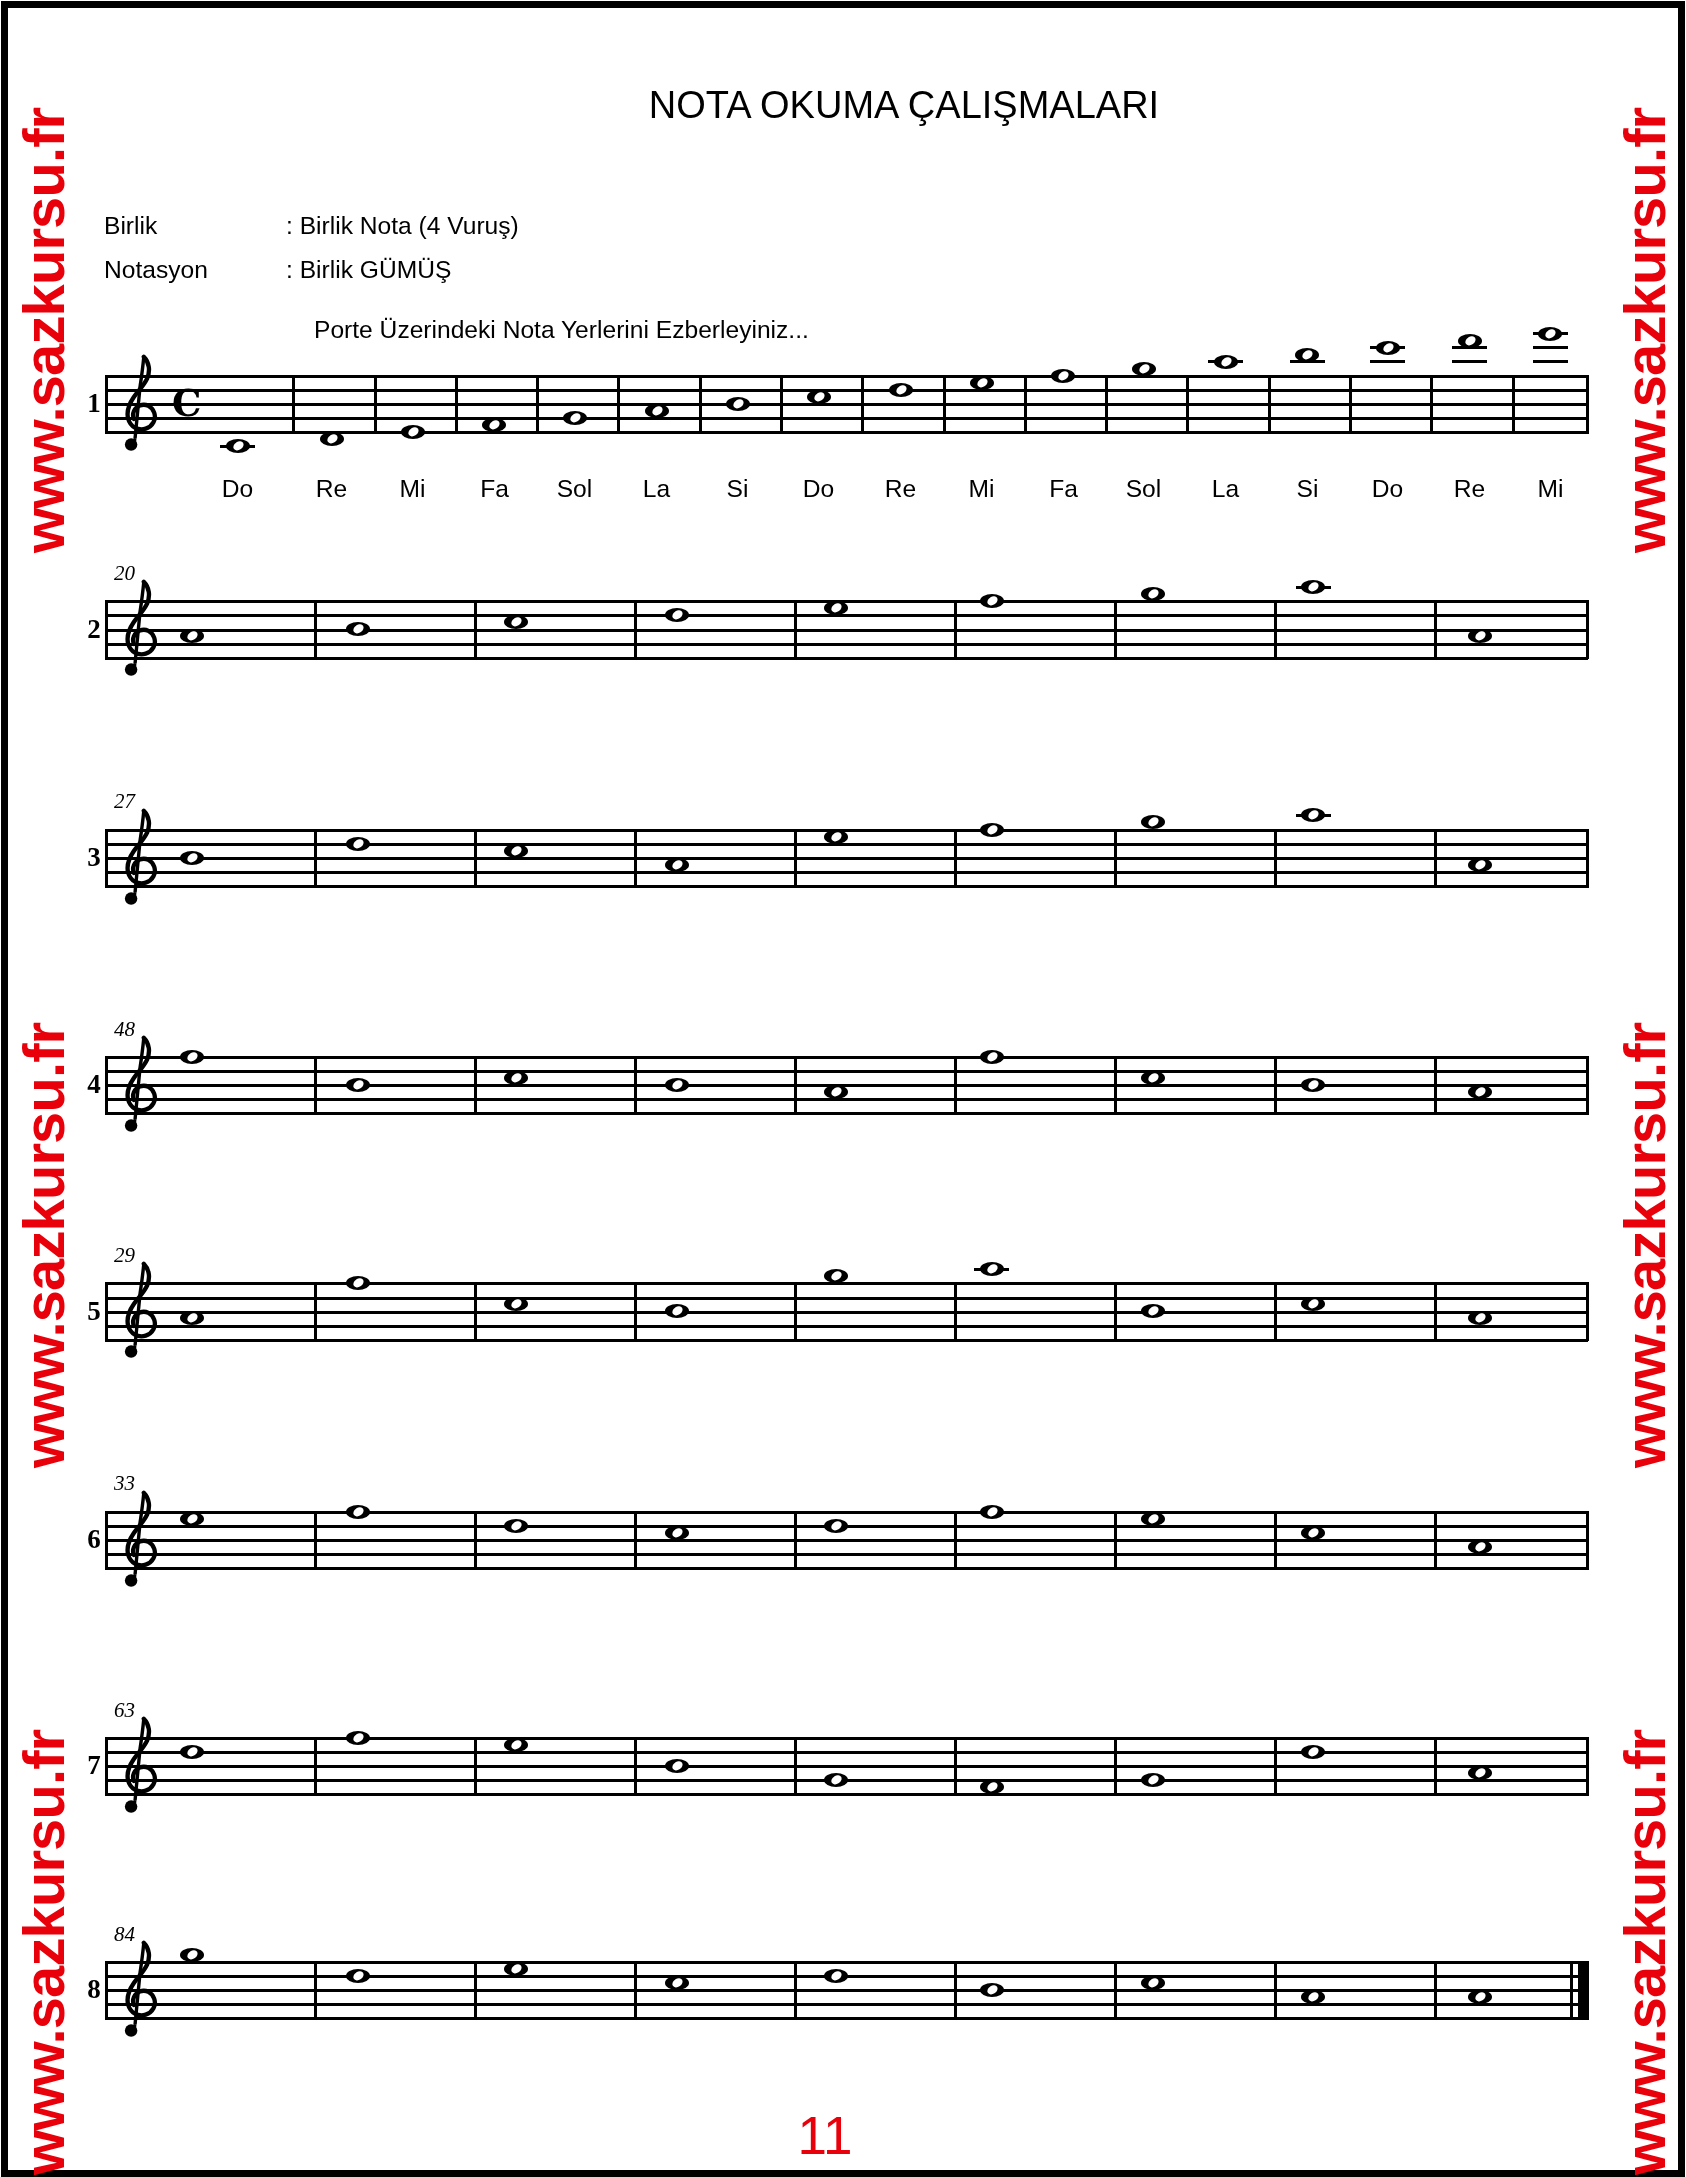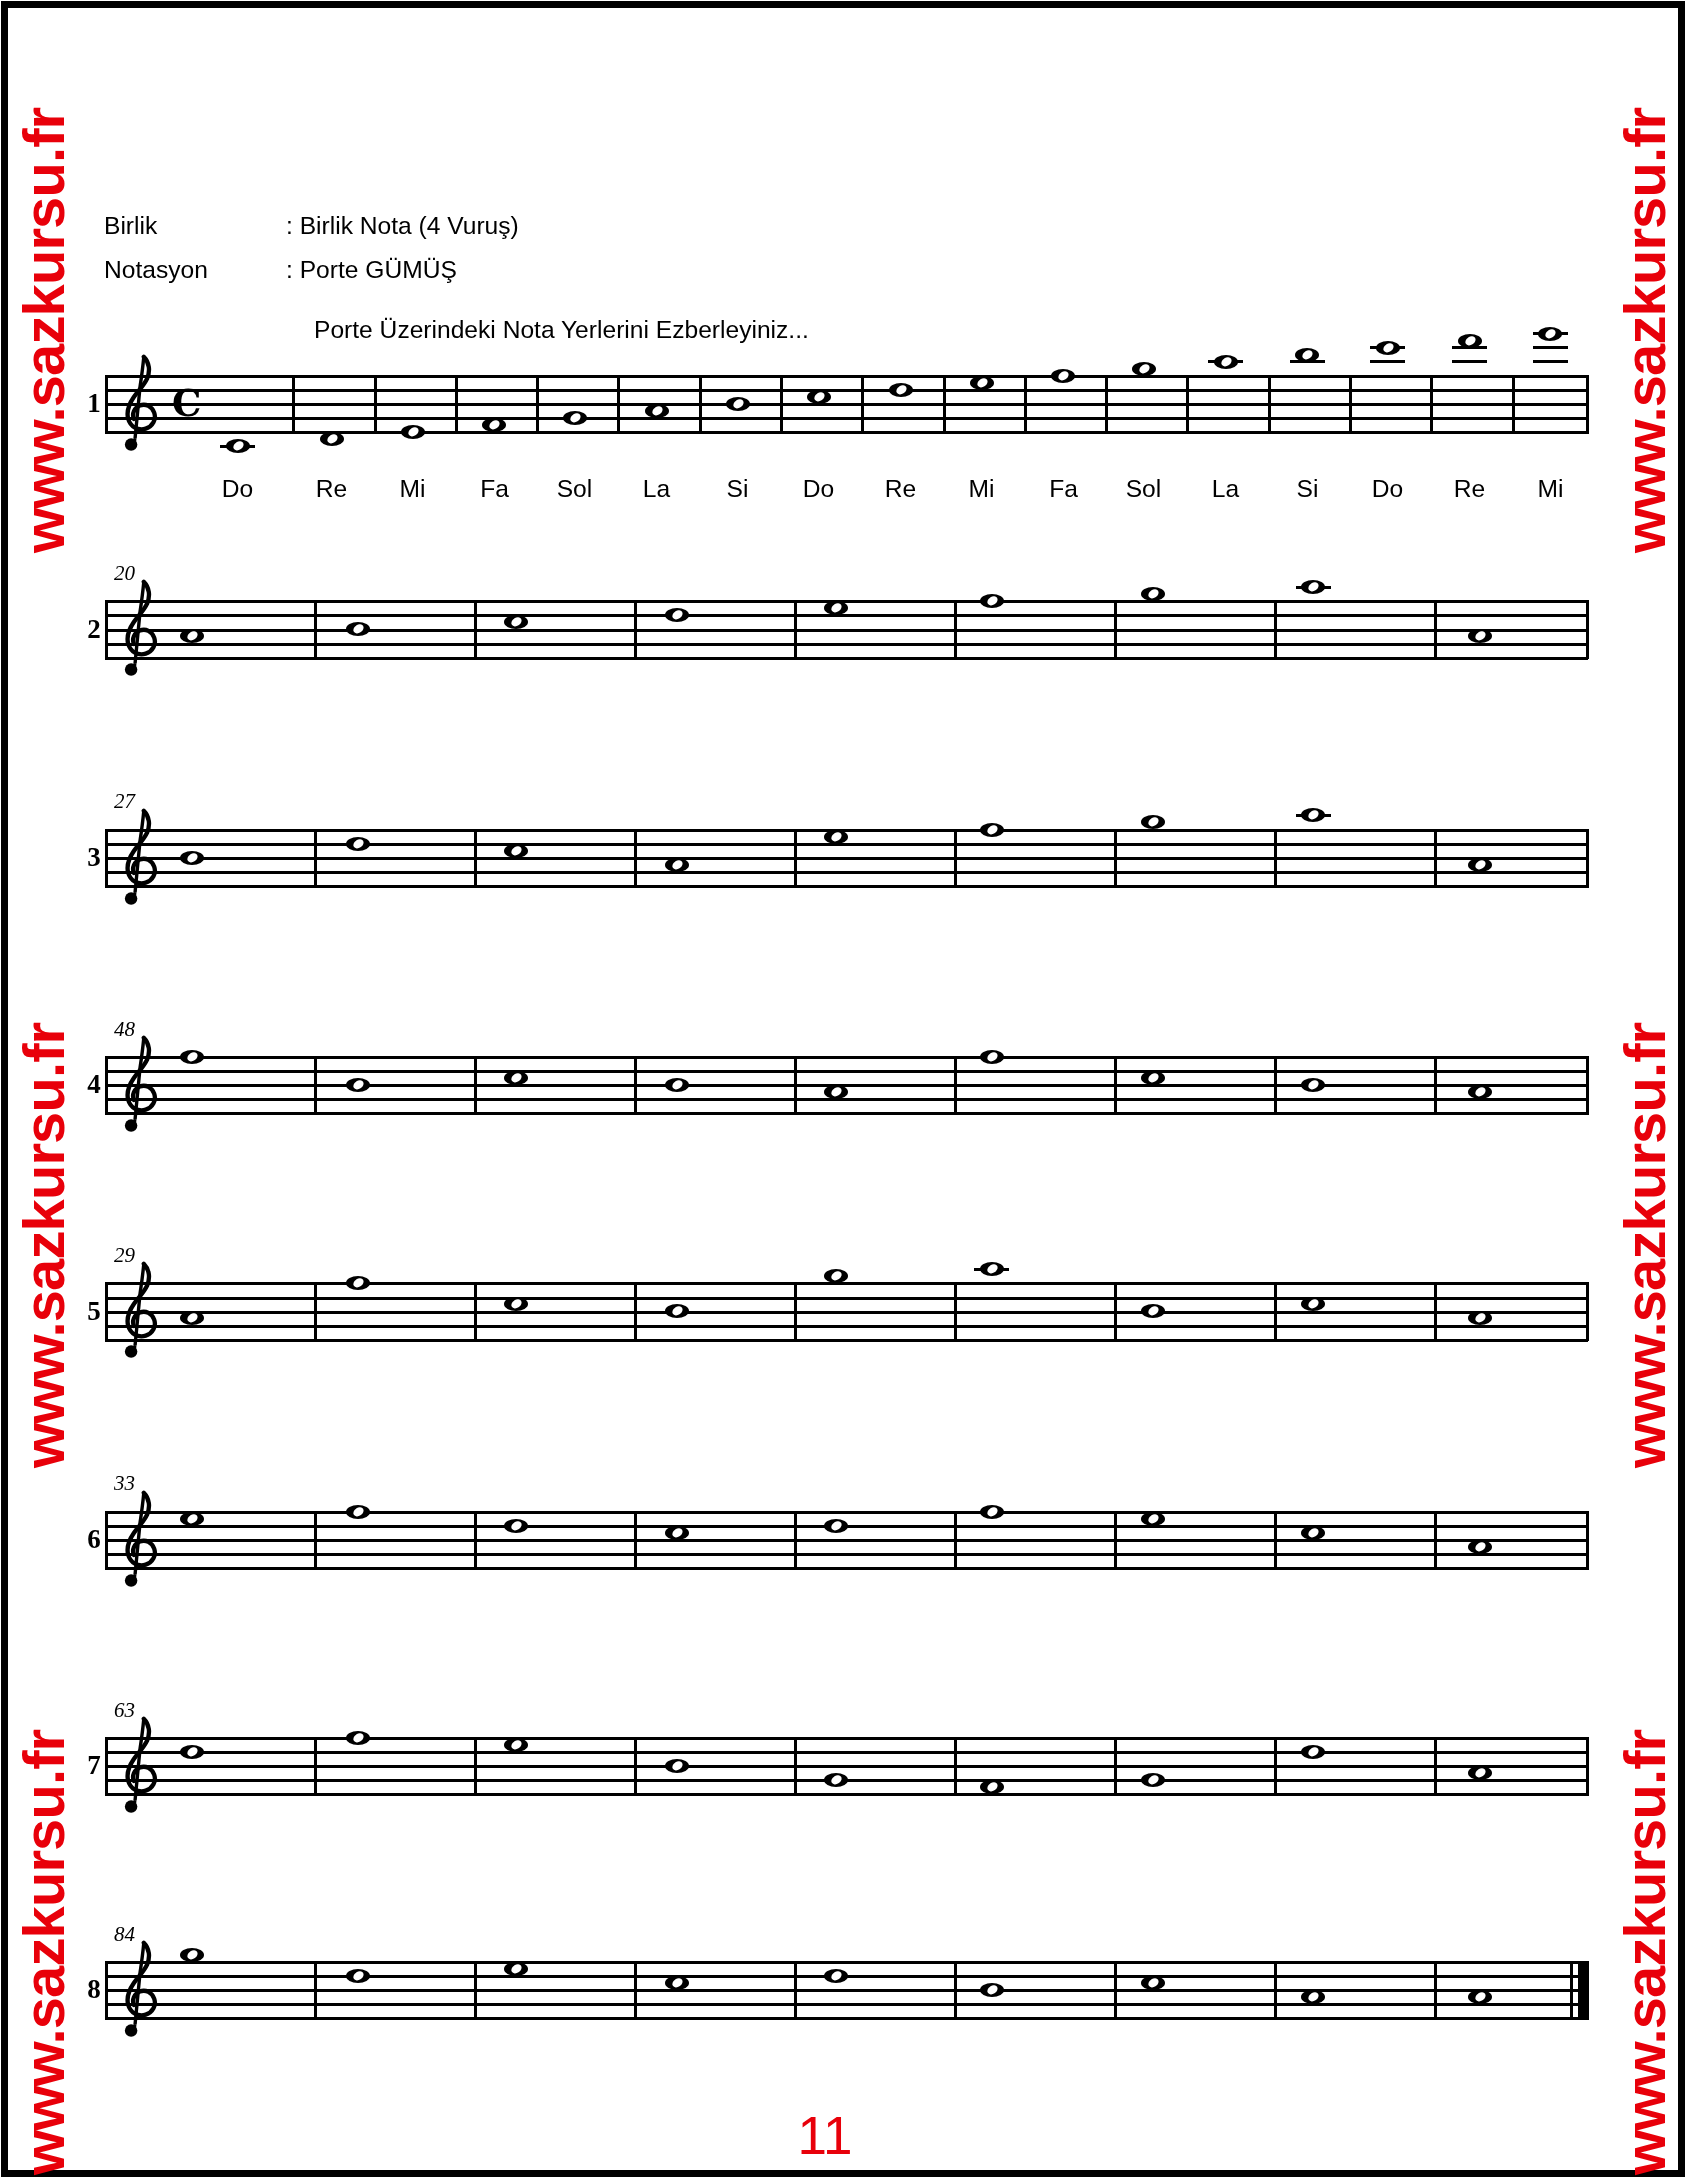--- a/index.html
+++ b/index.html
@@ -49,24 +49,25 @@
 <div id="page">
   <div class="frame"></div>
 
   <div class="wm" style="left:12.3px;top:553px;">www.sazkursu.fr</div>
   <div class="wm" style="left:12.3px;top:1468px;">www.sazkursu.fr</div>
   <div class="wm" style="left:12.3px;top:2175px;">www.sazkursu.fr</div>
   <div class="wm" style="left:1613px;top:553px;">www.sazkursu.fr</div>
   <div class="wm" style="left:1613px;top:1468px;">www.sazkursu.fr</div>
   <div class="wm" style="left:1613px;top:2175px;">www.sazkursu.fr</div>
 
+  <div class="title">NOTA OKUMA ÇALIŞMALARI</div>
   <div class="hdr-label" style="top:212px;">Birlik</div>
   <div class="hdr-value" style="top:212px;">: Birlik Nota (4 Vuruş)</div>
   <div class="hdr-label" style="top:256px;">Notasyon</div>
-  <div class="hdr-value" style="top:256px;">: Porte GÜMÜŞ</div>
+  <div class="hdr-value" style="top:256px;">: Birlik GÜMÜŞ</div>
   <div class="instruction">Porte Üzerindeki Nota Yerlerini Ezberleyiniz...</div>
 
   <div id="score-area">
       <div class="staff-line" style="left: 105px; top: 375px; width: 1483px;"></div>
       <div class="staff-line" style="left: 105px; top: 389px; width: 1483px;"></div>
       <div class="staff-line" style="left: 105px; top: 403px; width: 1483px;"></div>
       <div class="staff-line" style="left: 105px; top: 417px; width: 1483px;"></div>
       <div class="staff-line" style="left: 105px; top: 431px; width: 1483px;"></div>
       <div class="barline" style="top: 375px; height: 59px; left: 105px;"></div>
       <div class="barline" style="top: 375px; height: 59px; left: 292px;"></div>

